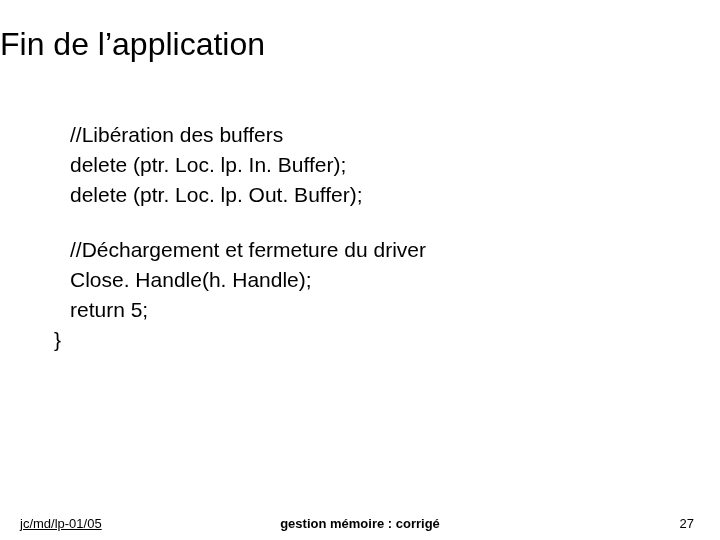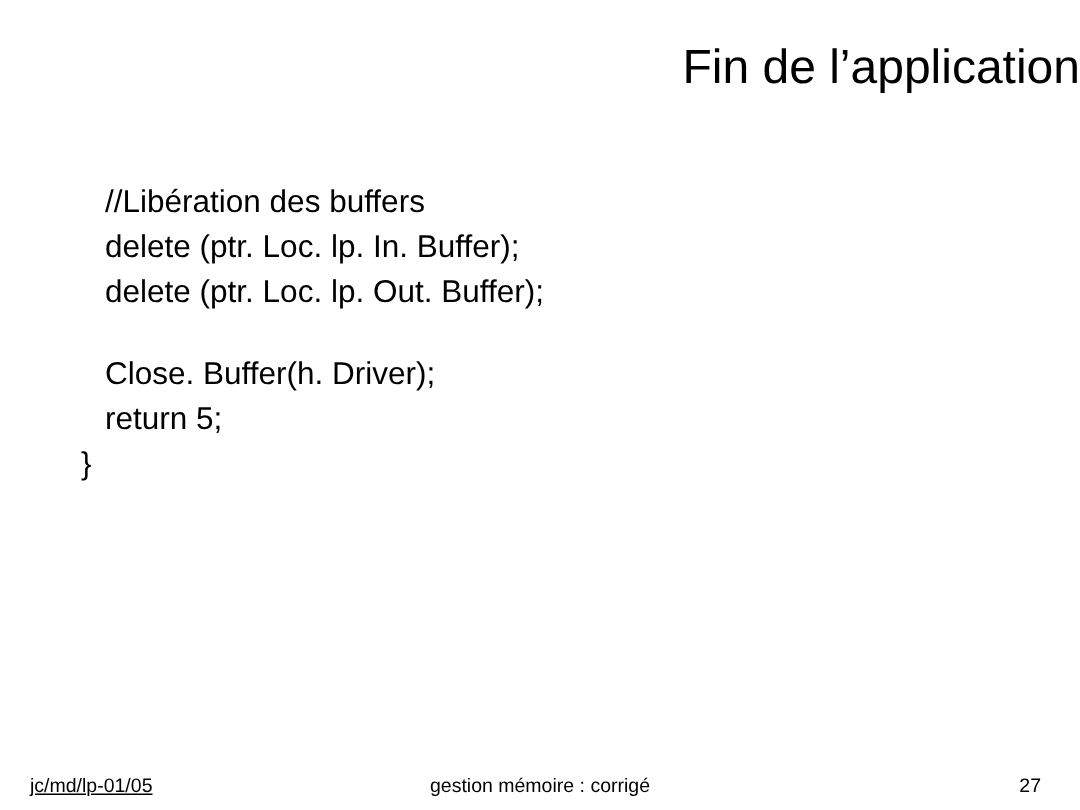--- a/index.html
+++ b/index.html
@@ -1,40 +1,41 @@
 <!DOCTYPE html>
 <html><head>
 <meta charset="utf-8">
 <style>
   * { margin: 0; padding: 0; box-sizing: border-box; }
   html, body { width: 720px; height: 540px; background: #fff; font-family: Arial, Helvetica, sans-serif; color: #000; }
   .slide { position: relative; width: 720px; height: 540px; }
-  .title { position: absolute; top: 26px; left: 0; width: 100%; text-align: right; font-size: 32px; }
+  .title { position: absolute; top: 26px; left: 0; width: 100%; text-align: left; font-size: 32px; }
   .body { position: absolute; top: 120px; left: 54px; right: 40px; font-size: 21px; line-height: 1.42; }
   .indent { padding-left: 16px; }
   .gap { height: 26px; }
   .footer { position: absolute; bottom: 24px; left: 0; width: 100%; font-size: 13px; }
   .footer-left { position: absolute; left: 20px; text-decoration: underline; }
-  .footer-center { position: absolute; left: 0; width: 100%; text-align: center; }
+  .footer-center { position: absolute; left: 0; width: 100%; text-align: center; font-weight: bold; }
   .footer-right { position: absolute; right: 26px; }
 </style>
 </head>
 <body>
 
 <div class="slide">
   <div class="title">Fin de l’application</div>
 
   <div class="body">
     <div class="indent">//Libération des buffers</div>
     <div class="indent">delete (ptr. Loc. lp. In. Buffer);</div>
     <div class="indent">delete (ptr. Loc. lp. Out. Buffer);</div>
 
     <div class="gap"></div>
 
-    <div class="indent">Close. Buffer(h. Driver);</div>
+    <div class="indent">//Déchargement et fermeture du driver</div>
+    <div class="indent">Close. Handle(h. Handle);</div>
     <div class="indent">return 5;</div>
     <div>}</div>
   </div>
 
   <div class="footer">
     <div class="footer-left">jc/md/lp-01/05</div>
     <div class="footer-center">gestion mémoire : corrigé</div>
     <div class="footer-right">27</div>
   </div>
 </div>

